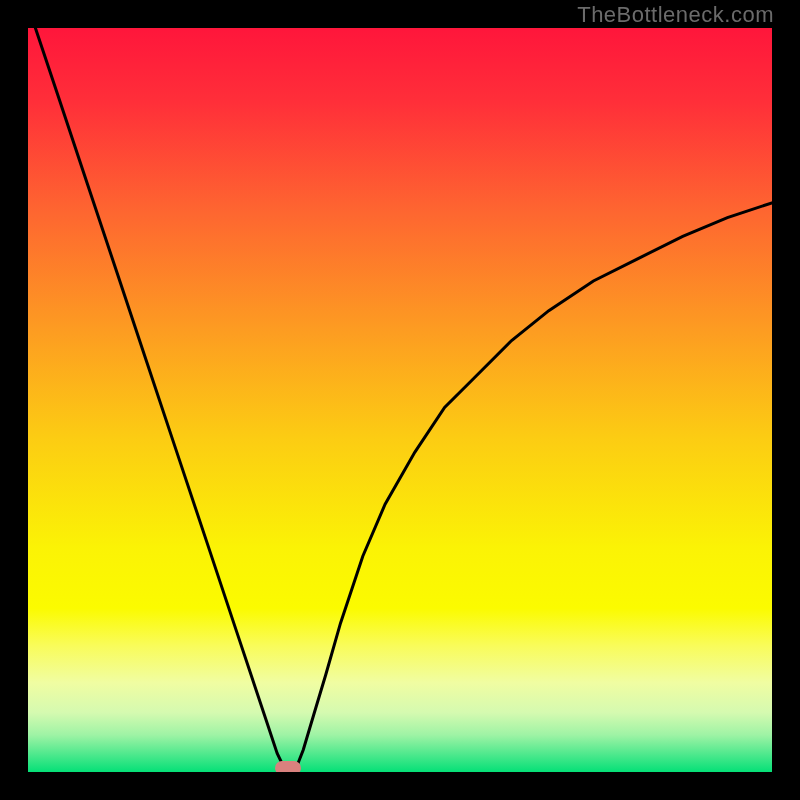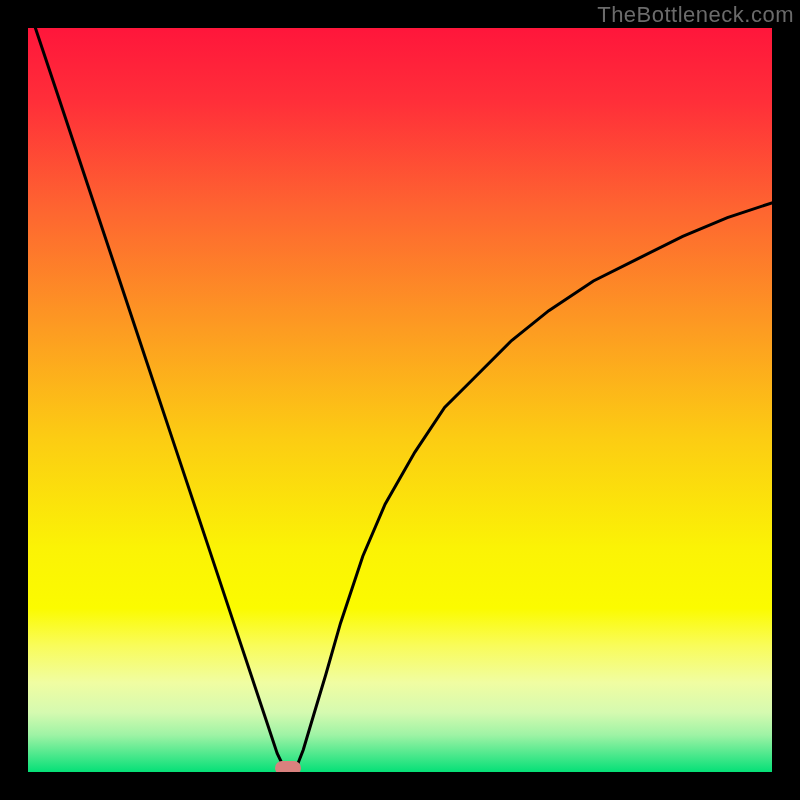--- a/index.html
+++ b/index.html
@@ -12,21 +12,21 @@
   }
   .frame {
     position: relative;
     width: 800px;
     height: 800px;
     background: #000;
   }
   .watermark {
     position: absolute;
     top: 2px;
-    right: 6px;
+    right: 26px;
     color: #6b6b6b;
     font-size: 22px;
     font-weight: 500;
     letter-spacing: 0.5px;
     z-index: 5;
   }
   .plot {
     position: absolute;
     left: 28px;
     top: 28px;

